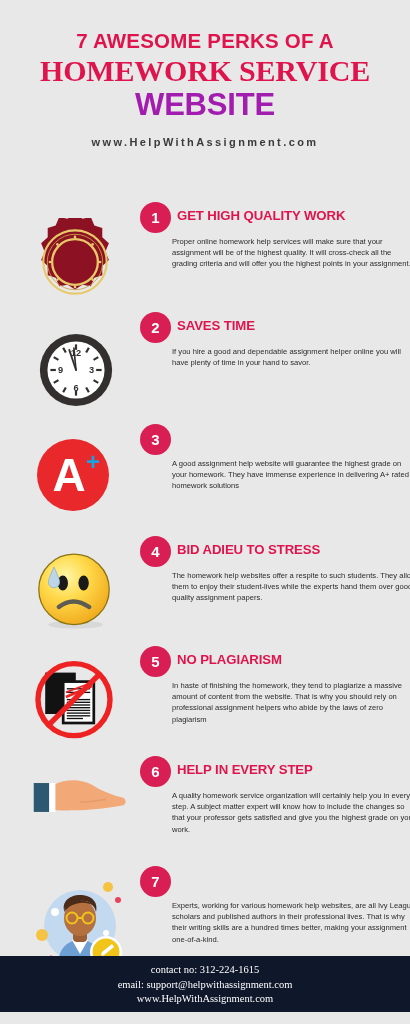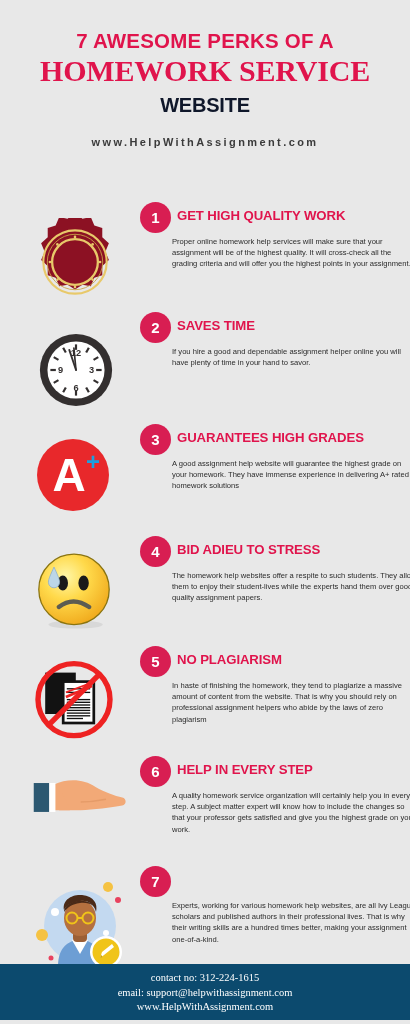--- a/index.html
+++ b/index.html
@@ -41,23 +41,23 @@
   .title-line2 {
     font-size: 30px;
     font-weight: bold;
     color: #e0144c;
     letter-spacing: -0.2px;
     line-height: 34px;
     white-space: nowrap;
     font-family: Liberation Serif, serif;
   }
   .title-line3 {
-    font-size: 20px;
-    font-weight: bold;
-    color: #0f172a;
+    font-size: 31px;
+    font-weight: bold;
+    color: #a21caf;
     letter-spacing: -0.2px;
     line-height: 34px;
   }
   .site-url {
     margin-top: 14px;
     font-size: 11px;
     font-weight: bold;
     color: #3b3b3b;
     letter-spacing: 2.4px;
   }
@@ -163,24 +163,24 @@
   
   .hand-wrap { position: absolute; left: 10px; top: 6px; width: 100px; height: 60px; }
 
   
   .writer-wrap { position: absolute; left: 10px; top: 0px; width: 100px; height: 100px; }
 
   
   .footer {
     position: absolute;
     left: 0;
-    bottom: 4px;
+    bottom: 12px;
     width: 410px;
     height: 56px;
-    background: #0c4a6e;
+    background: #0f172a;
     color: #ffffff;
     text-align: center;
     font-family: "Liberation Serif", serif;
     padding-top: 7px;
     box-sizing: border-box;
   }
   .footer div {
     font-size: 10.5px;
     line-height: 14.5px;
   }
@@ -271,21 +271,20 @@
   <div class="row" style="top:424px;">
     <div class="icon-cell">
       <div class="aplus">
         <div class="a-letter">A</div>
         <div class="plus-sign">+</div>
       </div>
     </div>
     <div class="content-cell">
       <div class="head-row">
         <div class="num-badge">3</div>
-        <div class="sec-title">GUARANTEES HIGH GRADES</div>
       </div>
       <div class="sec-body">A good assignment help website will guarantee the highest grade on your homework. They have immense experience in delivering A+ rated homework solutions</div>
     </div>
   </div>
 
   <div class="row" style="top:536px;">
     <div class="icon-cell">
       <div class="face-wrap">
         <svg viewBox="0 0 100 100" width="80" height="80">
           <defs>

